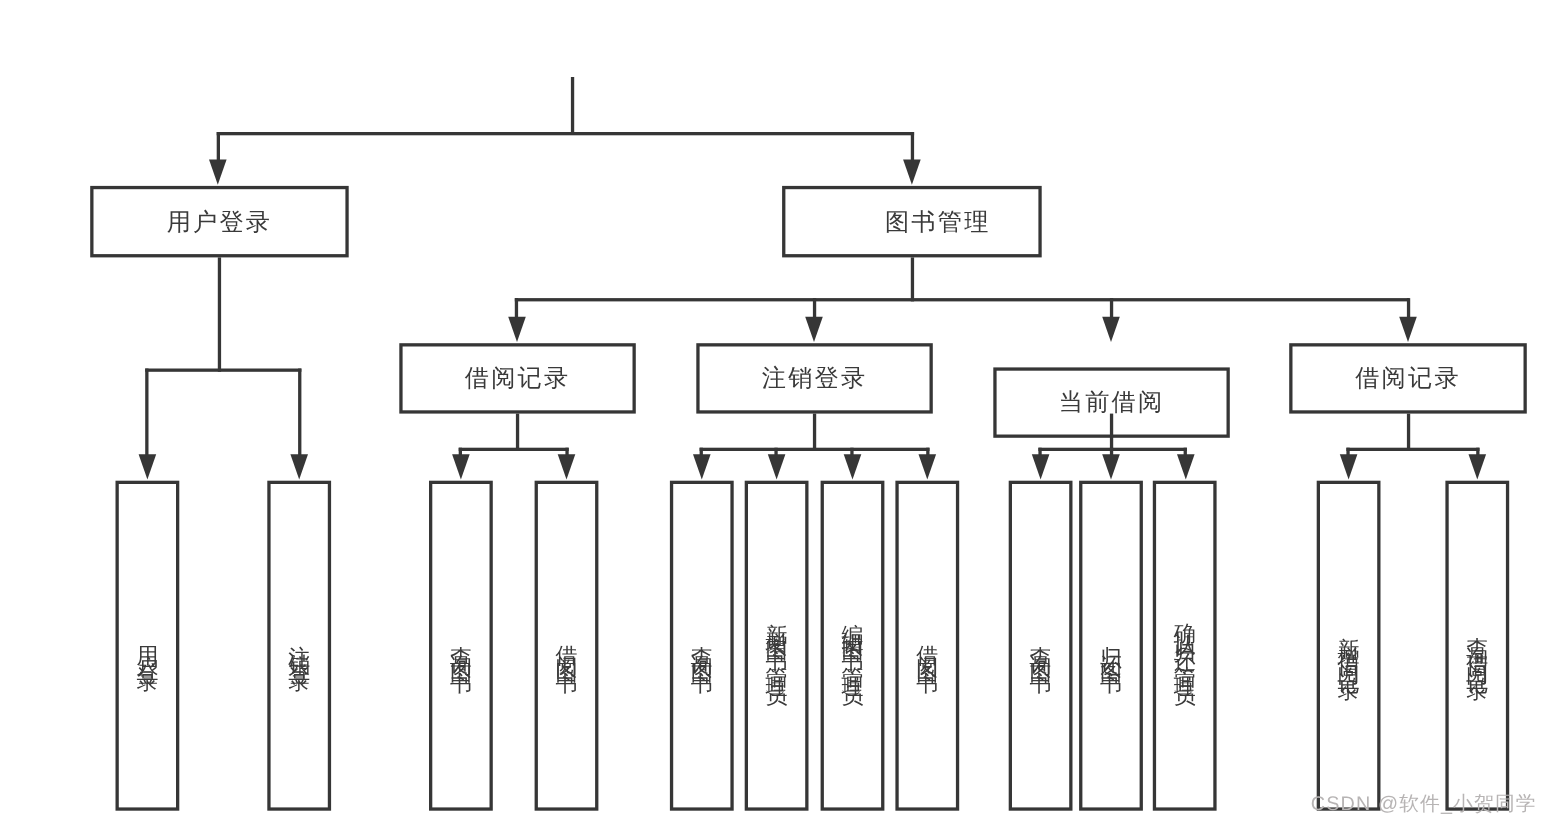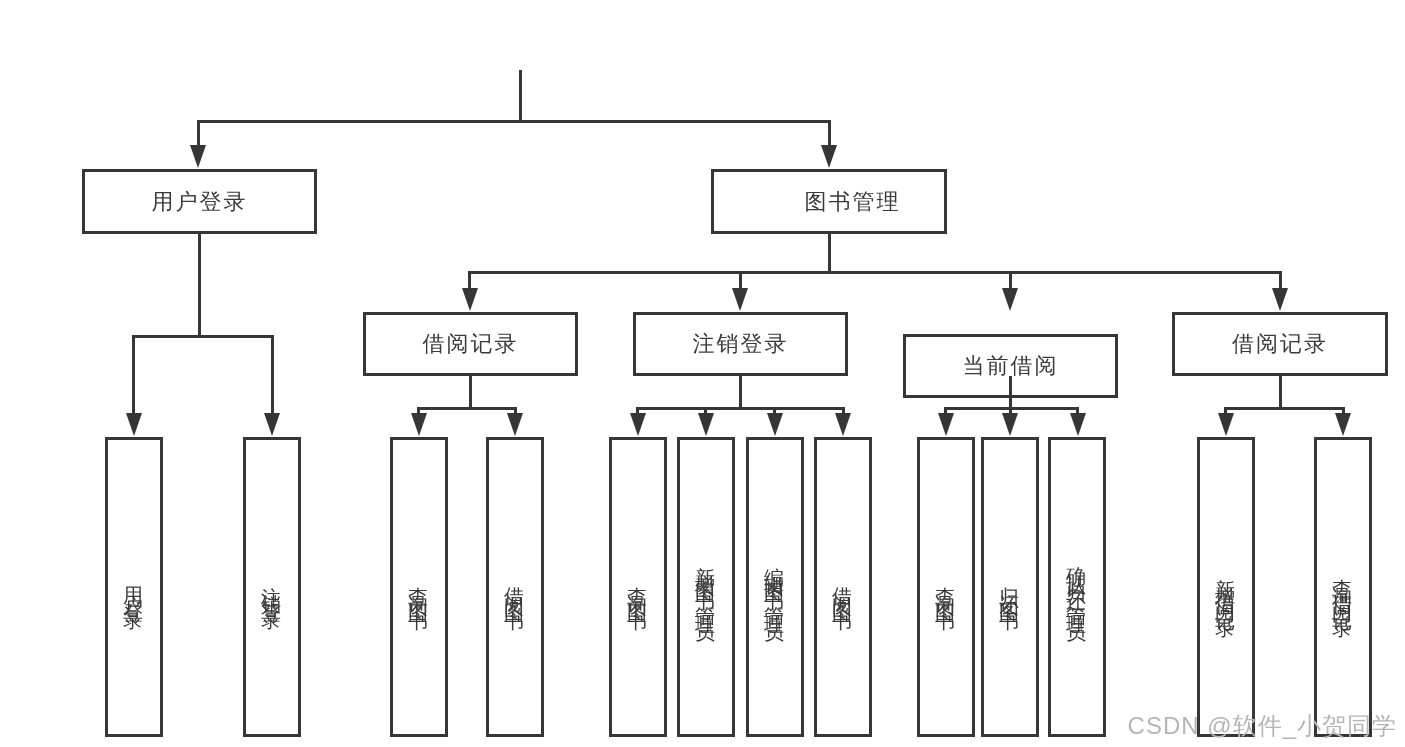--- a/index.html
+++ b/index.html
@@ -62,21 +62,21 @@
     width: 0;
     height: 0;
     border-left: 8px solid transparent;
     border-right: 8px solid transparent;
     border-top: 23px solid #363636;
   }
   #watermark {
     position: absolute;
     right: 8px;
     bottom: 5px;
-    font-size: 24px;
+    font-size: 18px;
     color: #b7b4b4;
     letter-spacing: 1px;
   }
 </style>
 </head>
 <body>
 
 <div id="canvas">
 
 

